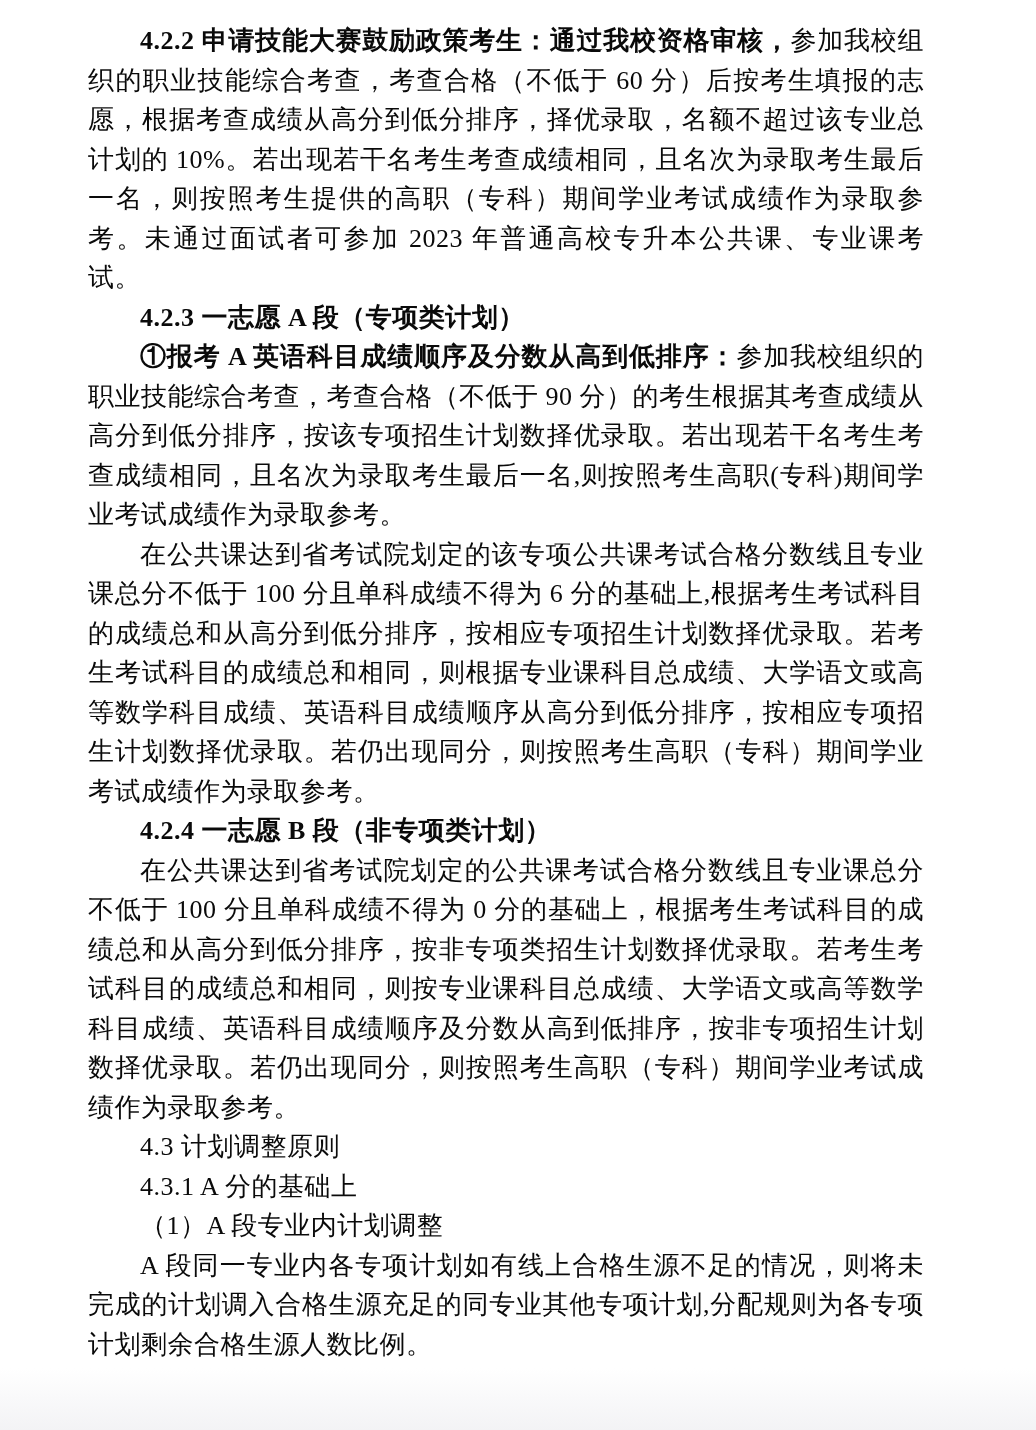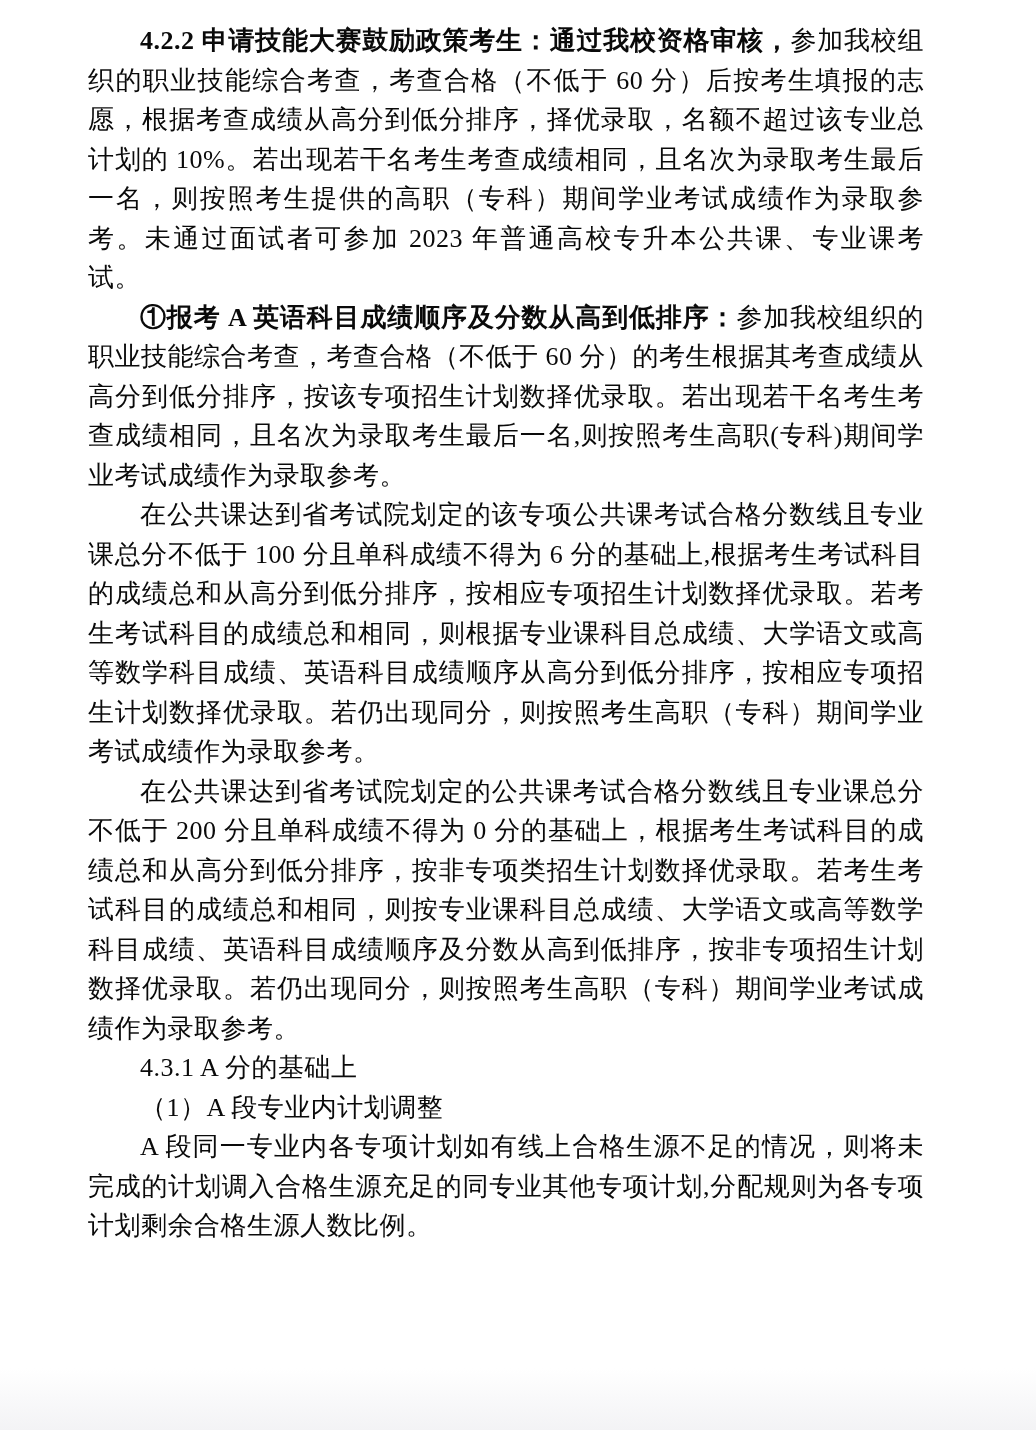--- a/index.html
+++ b/index.html
@@ -41,21 +41,24 @@
     background: linear-gradient(180deg, rgba(243,243,245,0) 0%, #f3f3f5 100%);
     pointer-events: none;
   }
 </style>
 </head>
 <body>
 
 <div class="page">
   <main>
       <p class="para"><span class="run bold">4.2.2 申请技能大赛鼓励政策考生：通过我校资格审核，</span><span class="run">参加我校组织的职业技能综合考查，考查合格（不低于 60 分）后按考生填报的志愿，根据考查成绩从高分到低分排序，择优录取，名额不超过该专业总计划的 10%。若出现若干名考生考查成绩相同，且名次为录取考生最后一名，则按照考生提供的高职（专科）期间学业考试成绩作为录取参考。未通过面试者可参加 2023 年普通高校专升本公共课、专业课考试。</span></p>
-      <p class="para"><span class="run bold">①报考 A 英语科目成绩顺序及分数从高到低排序：</span><span class="run">参加我校组织的职业技能综合考查，考查合格（不低于 60 分）的考生根据其考查成绩从高分到低分排序，按该专项招生计划数择优录取。若出现若干名考生考查成绩相同，且名次为录取考生最后一名,则按照考生高职(专科)期间学业考试成绩作为录取参考。</span></p>
+      <p class="para"><span class="run bold">4.2.3 一志愿 A 段（专项类计划）</span></p>
+      <p class="para"><span class="run bold">①报考 A 英语科目成绩顺序及分数从高到低排序：</span><span class="run">参加我校组织的职业技能综合考查，考查合格（不低于 90 分）的考生根据其考查成绩从高分到低分排序，按该专项招生计划数择优录取。若出现若干名考生考查成绩相同，且名次为录取考生最后一名,则按照考生高职(专科)期间学业考试成绩作为录取参考。</span></p>
       <p class="para"><span class="run">在公共课达到省考试院划定的该专项公共课考试合格分数线且专业课总分不低于 100 分且单科成绩不得为 6 分的基础上,根据考生考试科目的成绩总和从高分到低分排序，按相应专项招生计划数择优录取。若考生考试科目的成绩总和相同，则根据专业课科目总成绩、大学语文或高等数学科目成绩、英语科目成绩顺序从高分到低分排序，按相应专项招生计划数择优录取。若仍出现同分，则按照考生高职（专科）期间学业考试成绩作为录取参考。</span></p>
-      <p class="para"><span class="run">在公共课达到省考试院划定的公共课考试合格分数线且专业课总分不低于 200 分且单科成绩不得为 0 分的基础上，根据考生考试科目的成绩总和从高分到低分排序，按非专项类招生计划数择优录取。若考生考试科目的成绩总和相同，则按专业课科目总成绩、大学语文或高等数学科目成绩、英语科目成绩顺序及分数从高到低排序，按非专项招生计划数择优录取。若仍出现同分，则按照考生高职（专科）期间学业考试成绩作为录取参考。</span></p>
+      <p class="para"><span class="run bold">4.2.4 一志愿 B 段（非专项类计划）</span></p>
+      <p class="para"><span class="run">在公共课达到省考试院划定的公共课考试合格分数线且专业课总分不低于 100 分且单科成绩不得为 0 分的基础上，根据考生考试科目的成绩总和从高分到低分排序，按非专项类招生计划数择优录取。若考生考试科目的成绩总和相同，则按专业课科目总成绩、大学语文或高等数学科目成绩、英语科目成绩顺序及分数从高到低排序，按非专项招生计划数择优录取。若仍出现同分，则按照考生高职（专科）期间学业考试成绩作为录取参考。</span></p>
+      <p class="para"><span class="run">4.3 计划调整原则</span></p>
       <p class="para"><span class="run">4.3.1 A 分的基础上</span></p>
       <p class="para"><span class="run">（1）A 段专业内计划调整</span></p>
       <p class="para"><span class="run">A 段同一专业内各专项计划如有线上合格生源不足的情况，则将未完成的计划调入合格生源充足的同专业其他专项计划,分配规则为各专项计划剩余合格生源人数比例。</span></p>
     </main>
 </div>
 <div class="bottom-fade"></div>
 
 </body></html>

